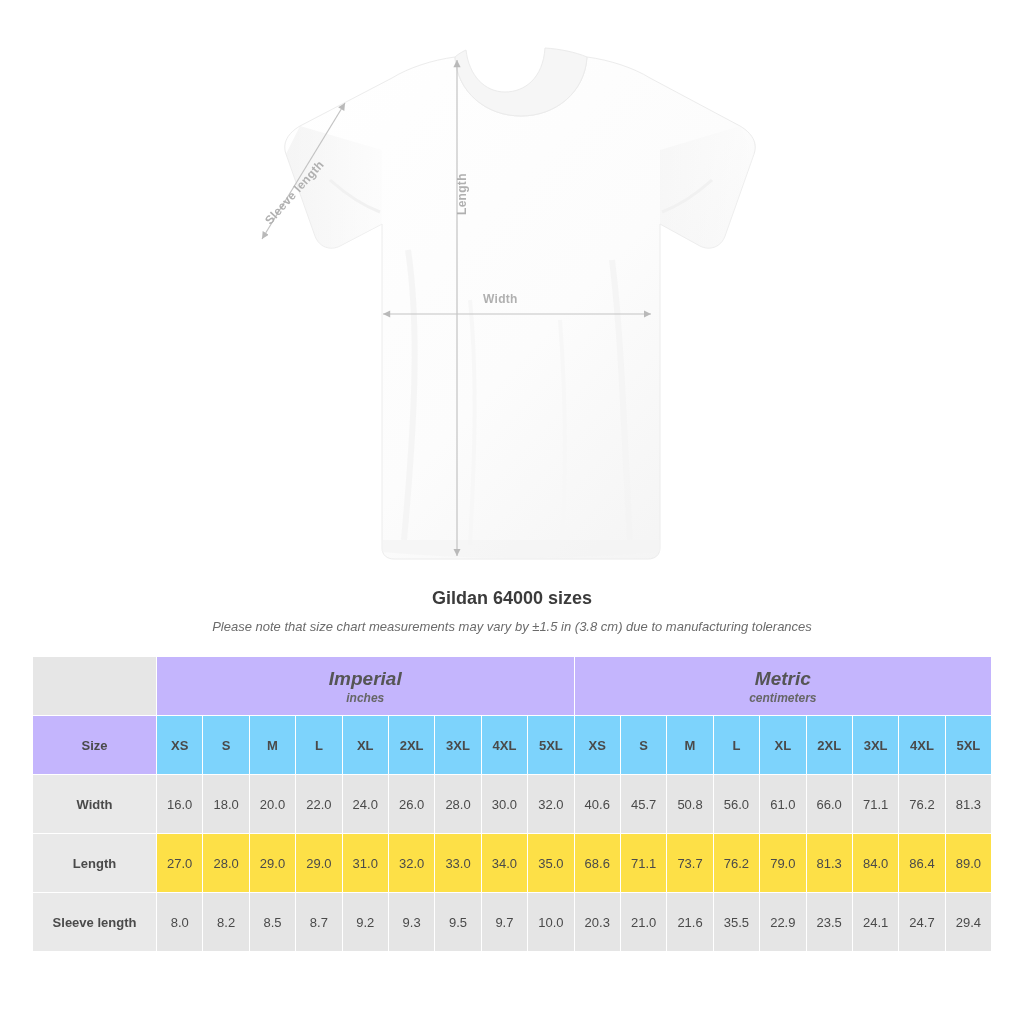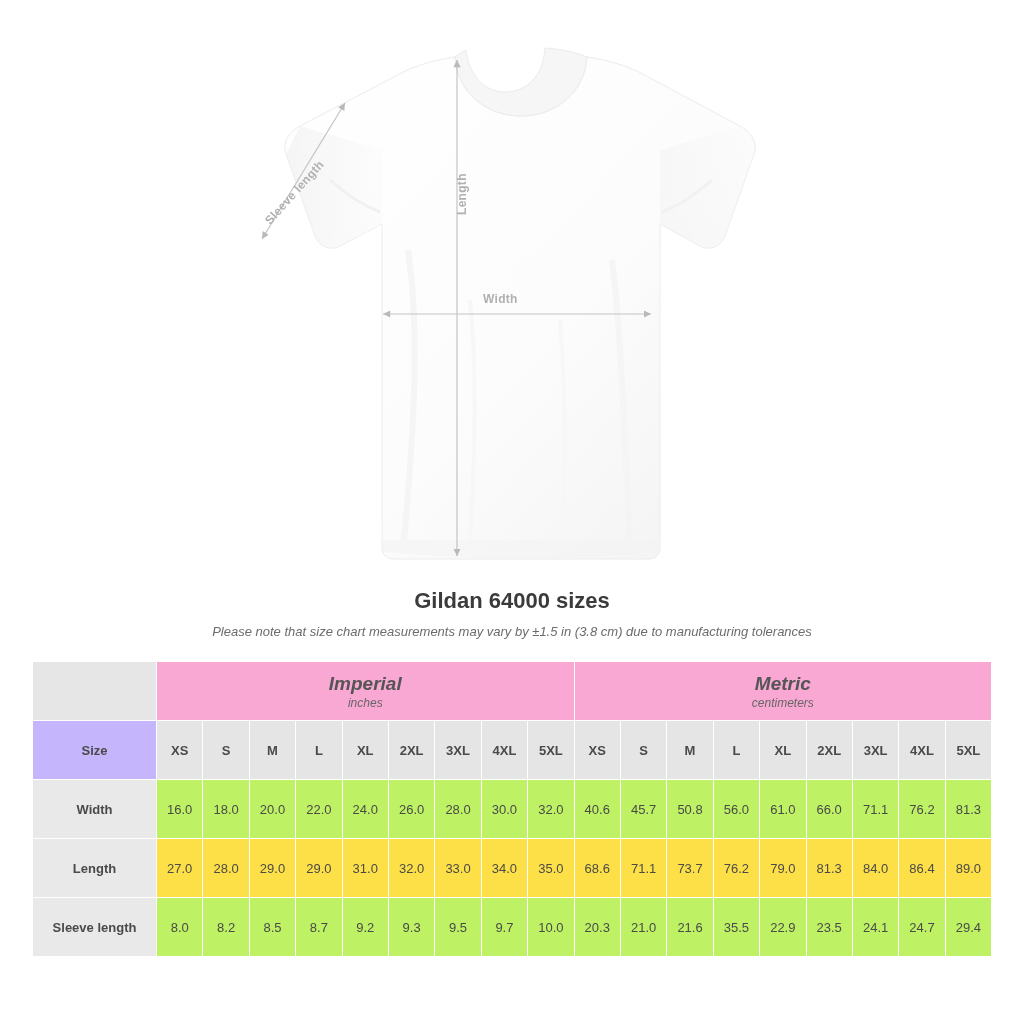--- a/index.html
+++ b/index.html
@@ -59,21 +59,21 @@
     color: #b0b0b0;
   }
 
   
   .title-block {
     width: 1024px;
     text-align: center;
     margin-top: 8px;
   }
   .chart-title {
-    font-size: 22px;
+    font-size: 18px;
     font-weight: bold;
     color: #3b3b3b;
     margin: 0 0 10px 0;
   }
   .chart-note {
     font-size: 13px;
     font-style: italic;
     color: #6b6b6b;
     margin: 4px;
   }
@@ -91,51 +91,51 @@
   table.size-chart td, table.size-chart th {
     border: 1px solid #ffffff;
     text-align: center;
     color: #4a4a4a;
     font-size: 13px;
     padding: 0;
     height: 59px;
     vertical-align: middle;
   }
   .unit-head {
-    background: #f9a8d4;
+    background: #c4b5fd;
     height: 86px;
     font-style: italic;
   }
   .unit-head .unit-name {
     font-size: 19px;
     font-weight: bold;
     color: #555555;
     display: block;
     line-height: 1.25;
   }
   .unit-head .unit-sub {
     font-size: 12px;
-    font-weight: normal;
+    font-weight: bold;
     color: #666666;
     display: block;
     font-style: italic;
   }
   .corner-cell { background: #e6e6e6; }
 
   .row-label {
     background: #efefef;
     font-weight: bold;
     font-size: 13px;
     color: #4a4a4a;
     width: 124px;
   }
-  .hdr-row td { background: #e5e5e5; font-weight: bold; font-size: 13px; color: #4a4a4a; }
+  .hdr-row td { background: #7dd3fc; font-weight: bold; font-size: 13px; color: #4a4a4a; }
   .hdr-row td.row-label { background: #c4b5fd; }
 
-  .row-a td { background: #bef264; }
+  .row-a td { background: #e5e5e5; }
   .row-b td { background: #fde047; }
   .row-a td.row-label, .row-b td.row-label { background: #e9e9e9; }
 </style>
 </head>
 <body>
 
 <div class="page">
 
   <div class="illustration">
     <div class="shirt-wrap">

